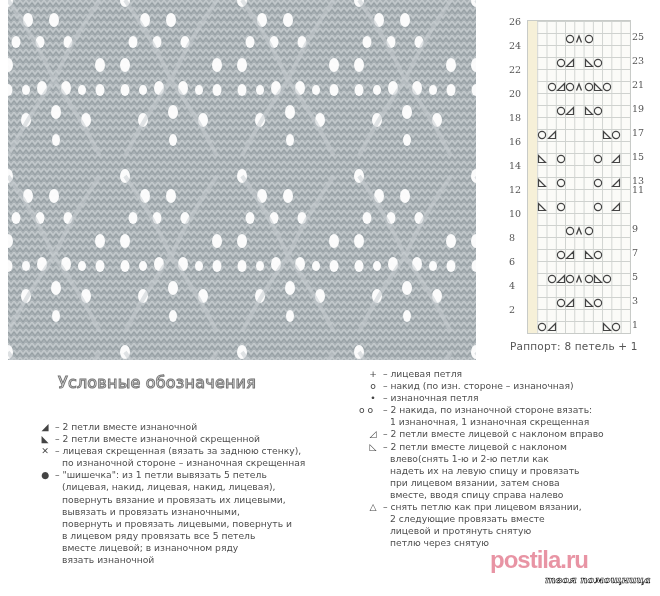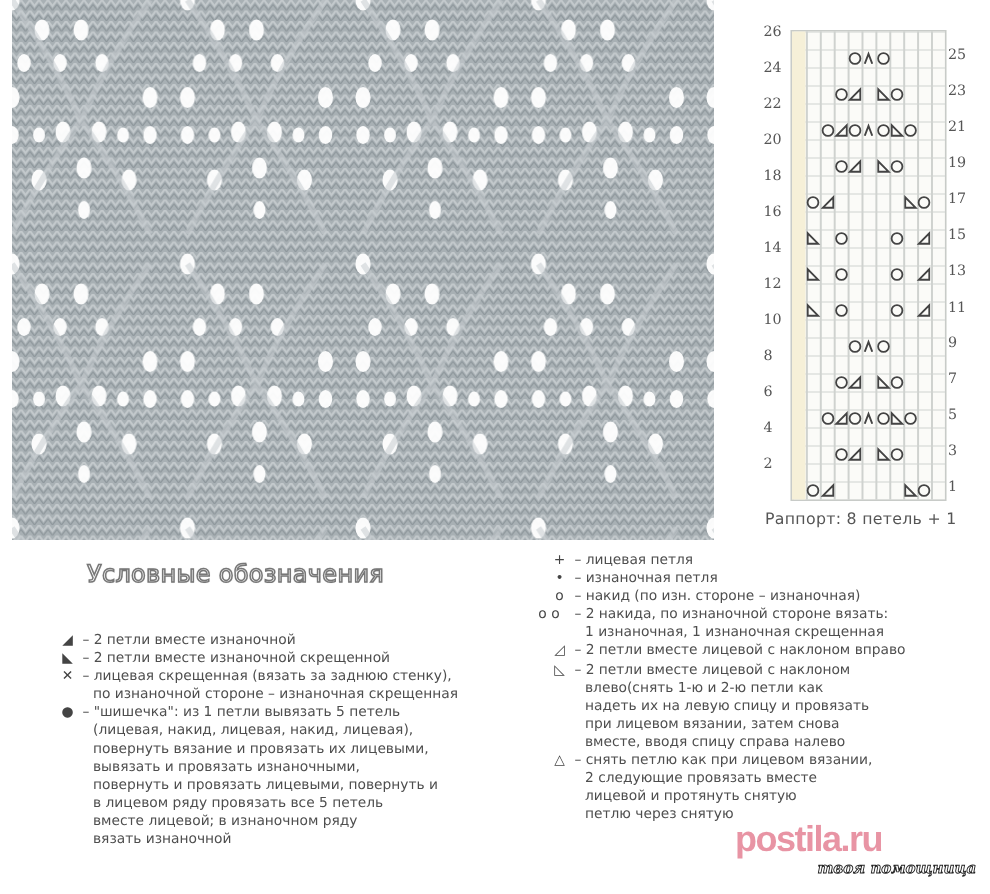--- a/index.html
+++ b/index.html
@@ -113,21 +113,21 @@
     <div class="rownum l" style="left: 9px; top: 242px;">6</div>
     <div class="rownum l" style="left: 9px; top: 266px;">4</div>
     <div class="rownum l" style="left: 9px; top: 290px;">2</div>
     <div class="rownum r" style="left: 132px; top: 17px;">25</div>
     <div class="rownum r" style="left: 132px; top: 41px;">23</div>
     <div class="rownum r" style="left: 132px; top: 65px;">21</div>
     <div class="rownum r" style="left: 132px; top: 89px;">19</div>
     <div class="rownum r" style="left: 132px; top: 113px;">17</div>
     <div class="rownum r" style="left: 132px; top: 137px;">15</div>
     <div class="rownum r" style="left: 132px; top: 161px;">13</div>
-    <div class="rownum r" style="left: 132px; top: 186px; text-align: center;">11</div>
+    <div class="rownum r" style="left: 132px; top: 170px; text-align: center;">11</div>
     <div class="rownum r" style="left: 132px; top: 209px;">9</div>
     <div class="rownum r" style="left: 132px; top: 233px;">7</div>
     <div class="rownum r" style="left: 132px; top: 257px;">5</div>
     <div class="rownum r" style="left: 132px; top: 281px;">3</div>
     <div class="rownum r" style="left: 132px; top: 305px;">1</div>
     <div class="sym" style="left: 37.27px; top: 307px;">
       <svg viewBox="0 0 10 12">
         <circle cx="5" cy="6" r="3.6" fill="none" stroke="#444" stroke-width="1.2"></circle>
       </svg>
     </div>
@@ -418,22 +418,22 @@
     <div class="ind">(лицевая, накид, лицевая, накид, лицевая),</div>
     <div class="ind">повернуть вязание и провязать их лицевыми,</div>
     <div class="ind">вывязать и провязать изнаночными,</div>
     <div class="ind">повернуть и провязать лицевыми, повернуть и</div>
     <div class="ind">в лицевом ряду провязать все 5 петель</div>
     <div class="ind">вместе лицевой; в изнаночном ряду</div>
     <div class="ind">вязать изнаночной</div>
   </div>
 <div id="leg-right" class="leg">
     <div><span class="ic">+</span><span> – лицевая петля</span></div>
+    <div><span class="ic">o</span><span> – накид (по изн. стороне – изнаночная)</span></div>
     <div><span class="ic">•</span><span> – изнаночная петля</span></div>
-    <div><span class="ic">o</span><span> – накид (по изн. стороне – изнаночная)</span></div>
     <div><span class="ic" style="width: 28px; margin-left: -14px;">o o</span><span> – 2 накида, по изнаночной стороне вязать:</span></div>
     <div class="ind">1 изнаночная, 1 изнаночная скрещенная</div>
     <div><span class="ic">◿</span><span> – 2 петли вместе лицевой с наклоном вправо</span></div>
     <div><span class="ic">◺</span><span> – 2 петли вместе лицевой с наклоном</span></div>
     <div class="ind">влево(снять 1-ю и 2-ю петли как</div>
     <div class="ind">надеть их на левую спицу и провязать</div>
     <div class="ind">при лицевом вязании, затем снова</div>
     <div class="ind">вместе, вводя спицу справа налево</div>
     <div><span class="ic">△</span><span> – снять петлю как при лицевом вязании,</span></div>
     <div class="ind">2 следующие провязать вместе</div>

